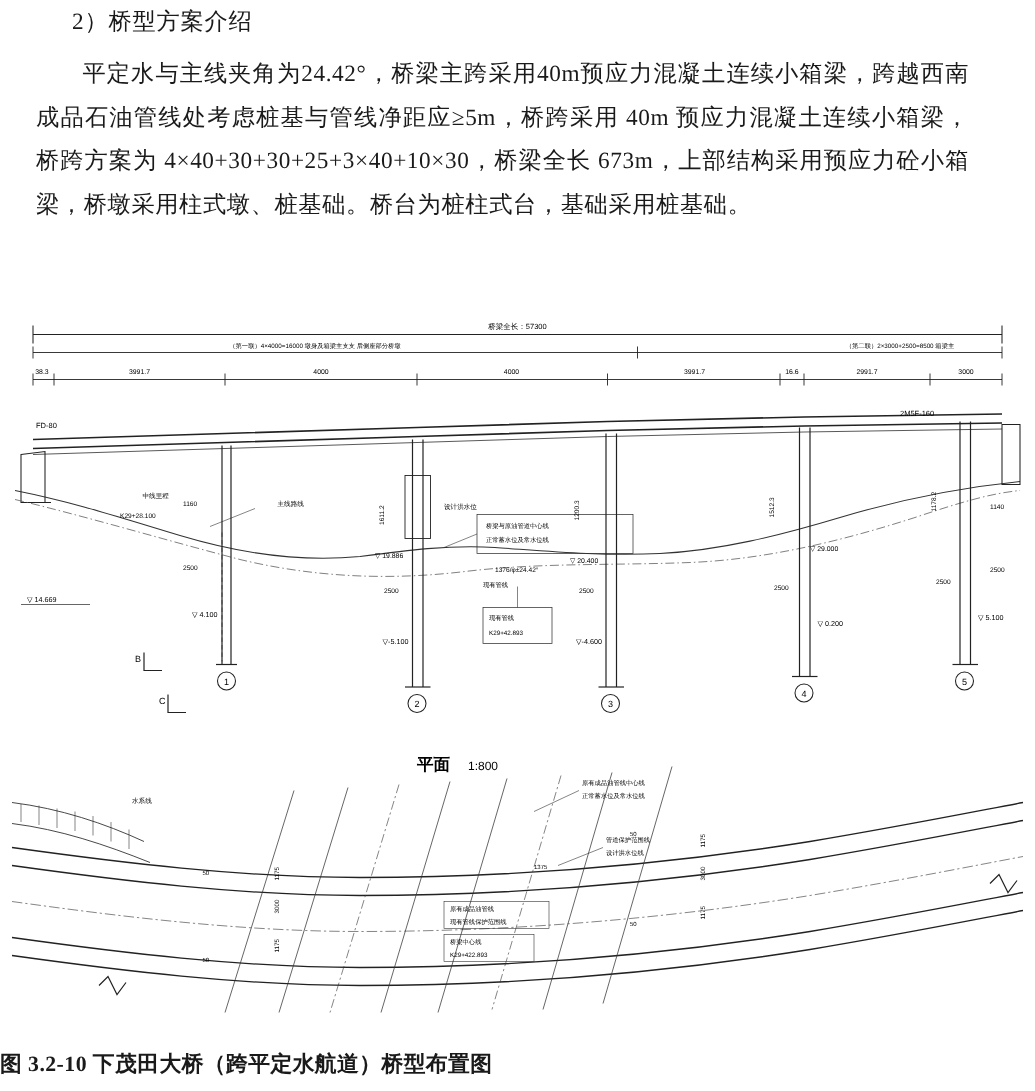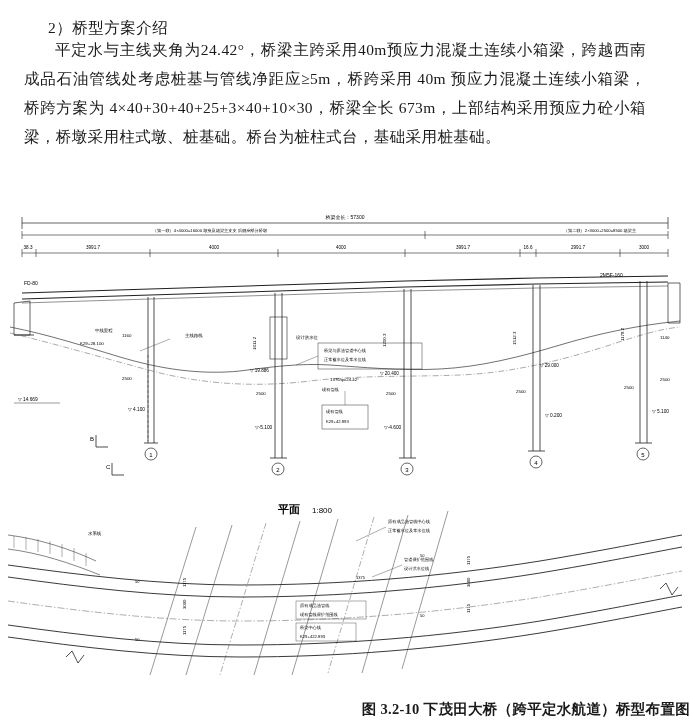--- a/index.html
+++ b/index.html
@@ -16,21 +16,21 @@
     overflow: hidden;
   }
   .page {
     width: 690px;
     height: 727px;
     position: relative;
   }
   .section-heading {
     position: absolute;
     left: 48px;
-    top: 18px;
+    top: 4px;
     font-size: 15.5px;
     letter-spacing: 0.5px;
     font-family: Liberation Serif, serif;
   }
   .body-text {
     position: absolute;
     left: 24px;
     top: 35px;
     width: 622px;
     font-size: 15.5px;
@@ -44,21 +44,21 @@
     left: 0;
     top: 205px;
     width: 690px;
     height: 480px;
   }
   .figure-caption {
     position: absolute;
     left: 0;
     top: 700px;
     width: 690px;
-    text-align: right;
+    text-align: left;
     font-size: 14.5px;
     font-weight: bold;
     letter-spacing: 0.3px;
   }
   .watermark {
     position: absolute;
     left: 455px;
     top: 683px;
     width: 215px;
     height: 40px;
@@ -68,21 +68,21 @@
   svg { display: block; }
   text { font-family: "Liberation Sans", sans-serif; }
 </style>
 </head>
 <body>
 
 <div class="page">
 
   <div class="section-heading">2）桥型方案介绍</div>
 
-  <div class="body-text">平定水与主线夹角为24.42°，桥梁主跨采用40m预应力混凝土连续小箱梁，跨越西南成品石油管线处考虑桩基与管线净距应≥5m，桥跨采用 40m 预应力混凝土连续小箱梁，桥跨方案为 4×40+30+40+25+3×40+10×30，桥梁全长 673m，上部结构采用预应力砼小箱梁，桥墩采用柱式墩、桩基础。桥台为桩柱式台，基础采用桩基础。</div>
+  <div class="body-text">平定水与主线夹角为24.42°，桥梁主跨采用40m预应力混凝土连续小箱梁，跨越西南成品石油管线处考虑桩基与管线净距应≥5m，桥跨采用 40m 预应力混凝土连续小箱梁，桥跨方案为 4×40+30+30+25+3×40+10×30，桥梁全长 673m，上部结构采用预应力砼小箱梁，桥墩采用柱式墩、桩基础。桥台为桩柱式台，基础采用桩基础。</div>
 
   <div class="figure-wrap">
     <svg width="690" height="480" viewBox="0 0 690 480">
       <defs>
         <pattern id="hatch" width="5" height="5" patternUnits="userSpaceOnUse" patternTransform="rotate(45)">
           <line x1="0" y1="0" x2="0" y2="5" stroke="#333" stroke-width="0.5"></line>
         </pattern>
       </defs>
 
       <g>

